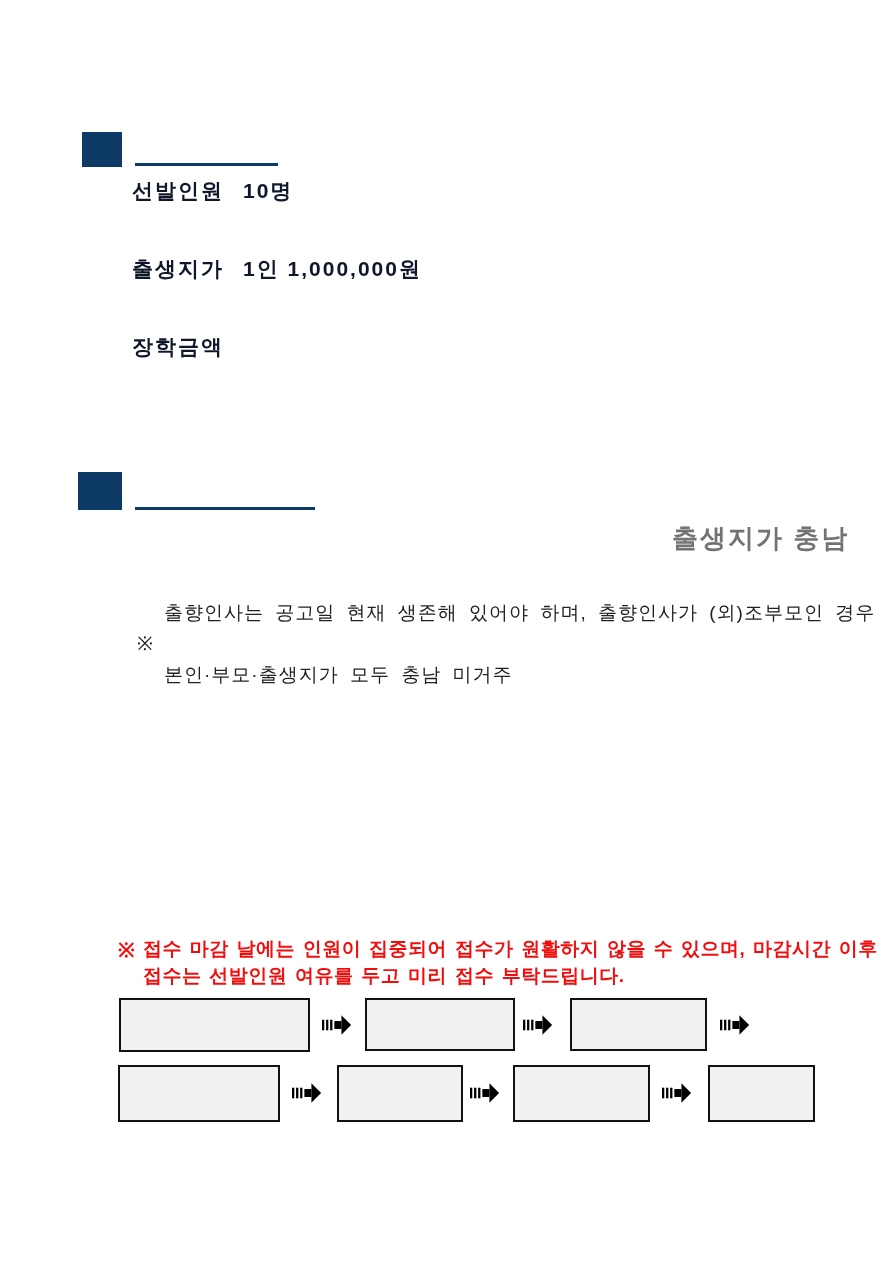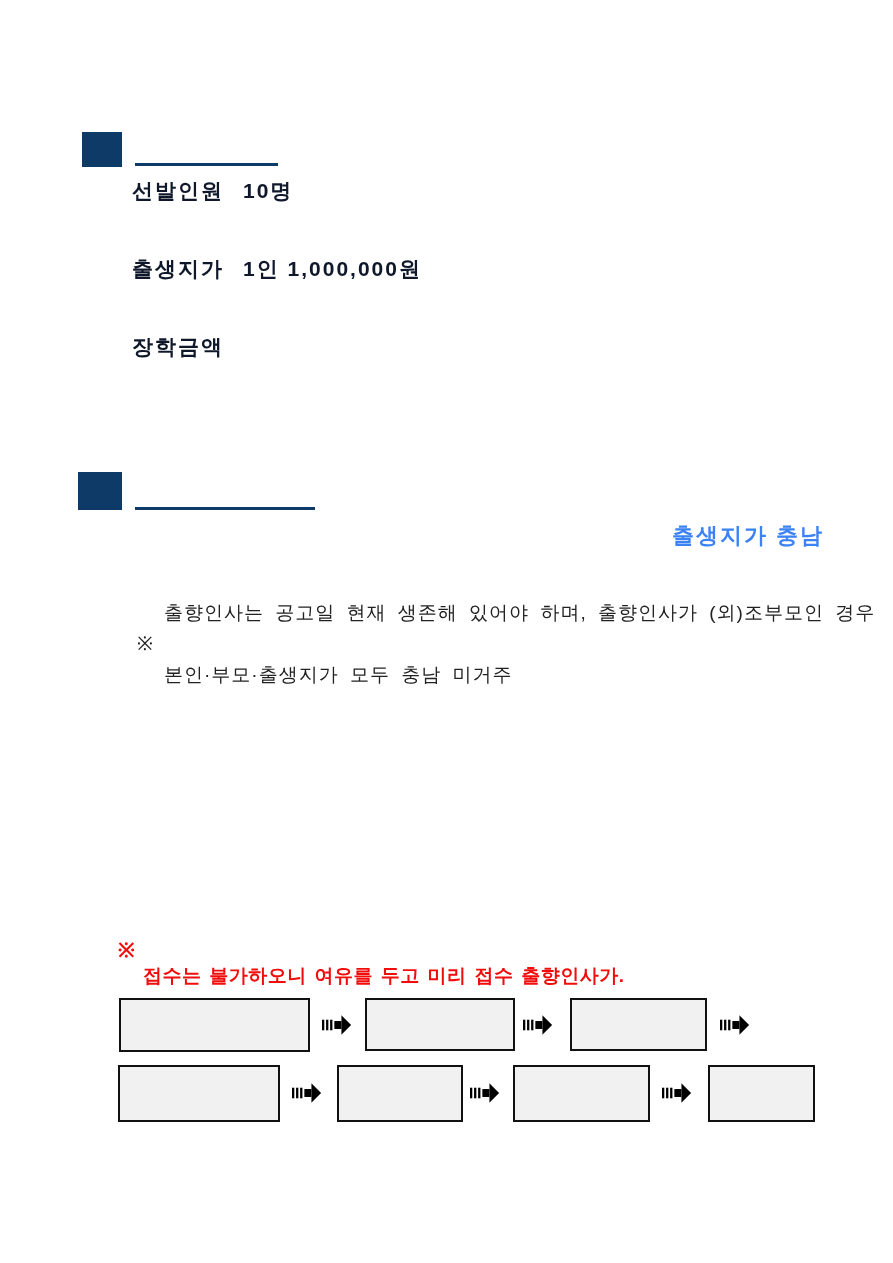--- a/index.html
+++ b/index.html
@@ -28,25 +28,25 @@
     letter-spacing: 2px;
     white-space: nowrap;
     color: #0f172a;
   }
   .kv-label {
     display: inline-block;
     width: 111px;
   }
   .frag {
     position: absolute;
-    font-size: 22px;
+    font-size: 26px;
     font-weight: 700;
     letter-spacing: 2px;
     white-space: nowrap;
-    color: #3b82f6;
+    color: #737373;
   }
   .note-marker {
     position: absolute;
     font-size: 19px;
     color: #222222;
   }
   .note-line {
     position: absolute;
     font-size: 19px;
     letter-spacing: 1px;
@@ -103,21 +103,22 @@
   <div class="navy-square" style="left:78px; top:472px; width:44px; height:38px;"></div>
   <div class="navy-underline" style="left:135px; top:507px; width:180px;"></div>
 
   <div class="frag" style="left:672px; top:521px;">출생지가 충남</div>
 
   <div class="note-marker" style="left:137px; top:630px;">※</div>
   <div class="note-line" style="left:164px; top:600px;">출향인사는 공고일 현재 생존해 있어야 하며, 출향인사가 (외)조부모인 경우</div>
   <div class="note-line" style="left:164px; top:662px;">본인·부모·출생지가 모두 충남 미거주</div>
 
   <div class="warn-marker" style="left:118px; top:936px;">※</div>
-  <div class="warn-line" style="left:143px; top:963px;">접수는 불가하오니 여유를 두고 미리 접수 출향인사가.</div>
+  <div class="warn-line" style="left:143px; top:936px;">접수 마감 날에는 인원이 집중되어 접수가 원활하지 않을 수 있으며, 마감시간 이후</div>
+  <div class="warn-line" style="left:143px; top:963px;">접수는 선발인원 여유를 두고 미리 접수 부탁드립니다.</div>
 
   <div class="flow-box" style="left:119px; top:998px; width:191px; height:54px;"></div>
   <div class="flow-arrow" style="left:322px; top:1012px;">
     <svg viewBox="0 0 34 26" fill="#000000" xmlns="http://www.w3.org/2000/svg">
       <rect x="0" y="7" width="2.6" height="12"></rect>
         <rect x="4.6" y="7" width="2.6" height="12"></rect>
         <rect x="9.2" y="7" width="2.6" height="12"></rect>
       <rect x="14" y="8.5" width="8" height="9"></rect>
         <polygon points="22,2 33,13 22,24"></polygon>
     </svg>

